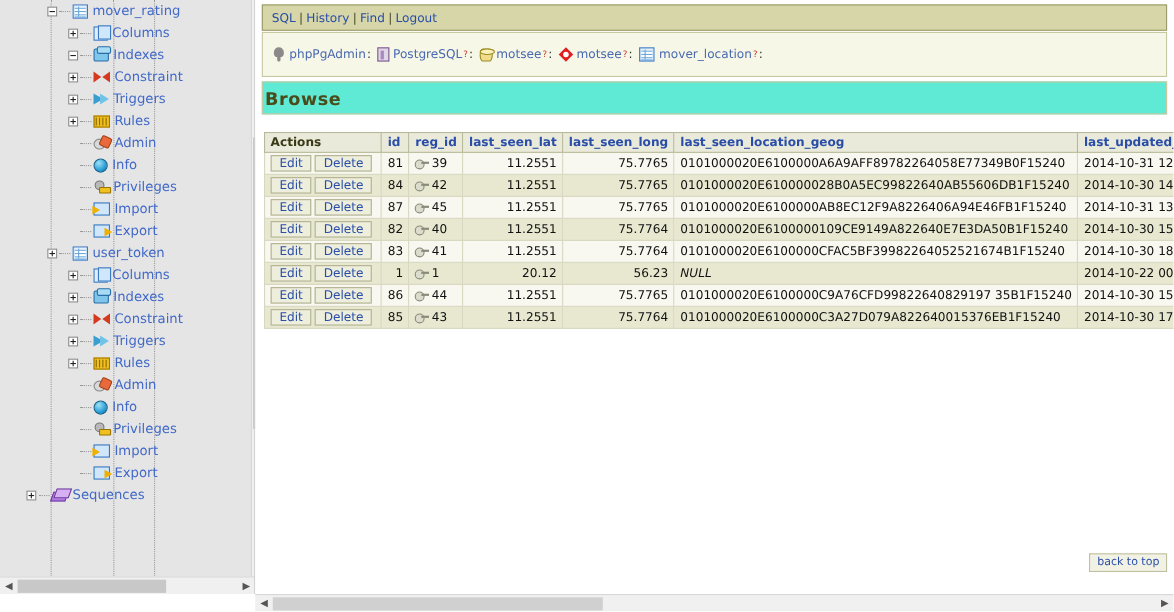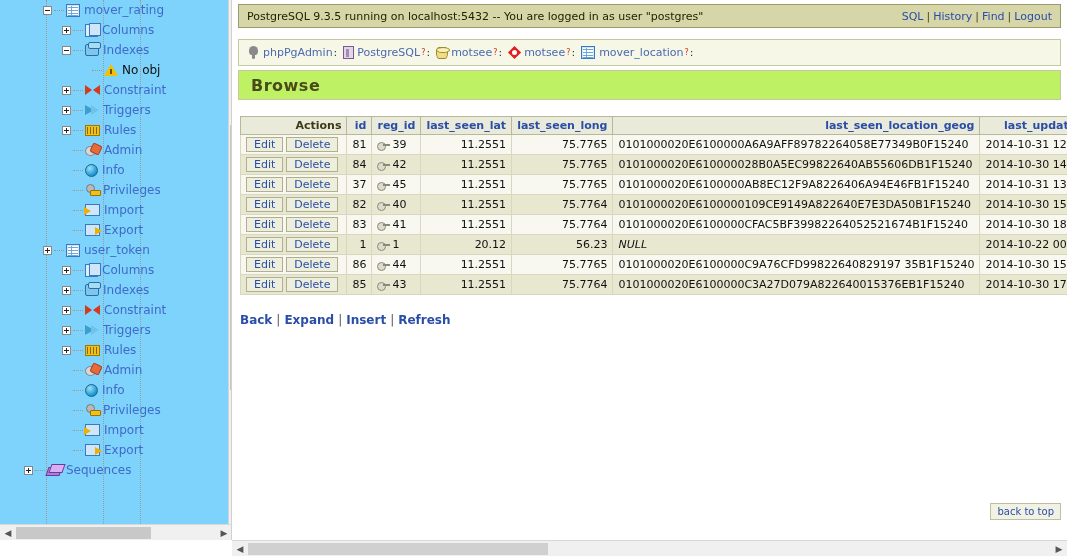--- a/index.html
+++ b/index.html
@@ -10,21 +10,21 @@
     background: #ffffff;
     font-family: "DejaVu Sans", "Liberation Sans", sans-serif;
     font-size: 11px;
   }
   .app { position: relative; width: 1067px; height: 556px; background:#fff; }
 
   
   .tree-pane {
     position: absolute; left: 0; top: 0;
     width: 256px; height: 540px;
-    background: #7dd3fc;
+    background: #e5e5e5;
     overflow: hidden;
   }
   .tree-scrollarea {
     position:absolute; left:0; top:0; width:218px; height:540px;
     overflow:hidden;
   }
   .tnode {
     position: relative;
     height: 20px;
     white-space: nowrap;
@@ -177,24 +177,24 @@
     height:24px;
     display:flex; align-items:center; justify-content:space-between;
     padding: 0 8px;
   }
   .topbar .t-left { font-size:11px; color:#232300; }
   .topbar .t-right { font-size:11px; }
   .topbar .t-right a { color:#2a4ea8; text-decoration:none; }
   .topbar .t-right span.sep { color:#4a4a28; margin:0 3px; }
 
   .crumbbar {
-    margin:11px 6px 0 6px;
+    margin:1px 6px 0 6px;
     background:#f7f7e8;
     border:1px solid #c8c8a0;
-    height:27px;
+    height:41px;
     display:flex; align-items:center;
     padding-left:8px;
     text-align:right;
   }
   .crumb { display:flex; align-items:center; margin-right:2px; }
   .crumb .ctext { color:#4a6ab0; font-size:11px; }
   .crumb .q { color:#cc3322; font-size:8px; vertical-align:super; margin-left:1px; }
   .crumb .colon { color:#333; margin:0 4px 0 1px; font-size:11px; }
 
   .ico-elephant { width:13px; height:13px; margin-right:3px; position:relative; }
@@ -212,45 +212,45 @@
     background:#fbf0b8; border:1px solid #9a8a20; border-radius:50%; }
 
   .ico-schema { width:13px; height:13px; position:relative; margin-right:3px; }
   .ico-schema::before { content:""; position:absolute; left:0; top:0; width:13px; height:13px;
     background:#e02020; transform:rotate(45deg) scale(0.72); }
   .ico-schema::after { content:""; position:absolute; left:4px; top:4px; width:5px; height:5px;
     background:#fff; border-radius:50%; }
 
   .pagehdr {
     margin:4px 6px 0 6px;
-    background:#bef264;
+    background:#5eead4;
     border:1px solid #c8c8a0;
     height:30px;
     display:flex; align-items:center;
-    padding-left:12px;
+    padding-left:2px;
     font-size:16px; font-weight:bold; color:#4a4a1a;
     letter-spacing:0.5px;
   }
 
   .content { padding: 16px 0 0 4px; }
 
   table.data {
     border-collapse: collapse;
     margin-left:4px;
     font-size:11px;
   }
   table.data th {
     background:#eaeada;
     border:1px solid #b8b89a;
     color:#2a4ea8;
     font-size:11px;
     font-weight:bold;
     padding:2px 5px;
     white-space:nowrap;
-    text-align:right;
+    text-align:left;
   }
   table.data th.k-actions { color:#3a3a18; }
   table.data td {
     border:1px solid #d8d8c0;
     padding:2px 5px;
     white-space:nowrap;
     color:#111;
     font-size:11px;
   }
   table.data tr.r-odd td { background:#f8f8f0; }
@@ -328,27 +328,20 @@
             <span class="dots"></span>
             <span class="ico ico-columns"></span>
             <span class="lbl">Columns</span>
           </div>
           <div class="tnode">
             <span class="spacer" style="width: 62px;"></span>
             <span class="plusbox"></span>
             <span class="dots"></span>
             <span class="ico ico-index"></span>
             <span class="lbl">Indexes</span>
-          </div>
-          <div class="tnode">
-            <span class="spacer" style="width: 81px;"></span>
-            <span class="spacer" style="width: 11px;"></span>
-            <span class="dots"></span>
-            <span class="ico ico-warn"></span>
-            <span class="lbl warn">No obj</span>
           </div>
           <div class="tnode">
             <span class="spacer" style="width: 62px;"></span>
             <span class="plusbox plus"></span>
             <span class="dots"></span>
             <span class="ico ico-constraint"></span>
             <span class="lbl">Constraint</span>
           </div>
           <div class="tnode">
             <span class="spacer" style="width: 62px;"></span>
@@ -494,21 +487,20 @@
       <div class="arrow-l">◀</div>
       <div class="thumb"></div>
       <div class="arrow-r">▶</div>
     </div>
   </div>
   <div class="divider-v"></div>
 
   <div class="main-pane">
 
     <div class="topbar">
-      <div class="t-left">PostgreSQL 9.3.5 running on localhost:5432 -- You are logged in as user "postgres"</div>
       <div class="t-right">
         <a href="#">SQL</a><span class="sep">|</span><a href="#">History</a><span class="sep">|</span><a href="#">Find</a><span class="sep">|</span><a href="#">Logout</a>
       </div>
     </div>
 
     <div class="crumbbar">
       <div class="crumb">
         <span class="ico ico-elephant"></span>
         <span class="ctext">phpPgAdmin</span>
           <span class="colon">:</span>
@@ -569,21 +561,21 @@
               <td class="acts"><a href="#">Edit</a><a href="#">Delete</a></td>
               <td class="num">84</td>
               <td class="cell-key"><span class="keyico"></span>42</td>
               <td class="num">11.2551</td>
               <td class="num">75.7765</td>
               <td class="">0101000020E610000028B0A5EC99822640AB55606DB1F15240</td>
               <td class="">2014-10-30 14:16:26</td>
             </tr>
             <tr class="r-odd">
               <td class="acts"><a href="#">Edit</a><a href="#">Delete</a></td>
-              <td class="num">37</td>
+              <td class="num">87</td>
               <td class="cell-key"><span class="keyico"></span>45</td>
               <td class="num">11.2551</td>
               <td class="num">75.7765</td>
               <td class="">0101000020E6100000AB8EC12F9A8226406A94E46FB1F15240</td>
               <td class="">2014-10-31 13:05:08</td>
             </tr>
             <tr class="r-even">
               <td class="acts"><a href="#">Edit</a><a href="#">Delete</a></td>
               <td class="num">82</td>
               <td class="cell-key"><span class="keyico"></span>40</td>
@@ -625,23 +617,20 @@
               <td class="cell-key"><span class="keyico"></span>43</td>
               <td class="num">11.2551</td>
               <td class="num">75.7764</td>
               <td class="">0101000020E6100000C3A27D079A822640015376EB1F15240</td>
               <td class="">2014-10-30 17:44:51</td>
             </tr>
           </tbody>
       </table>
 
 
-      <div class="actionlinks">
-        <a href="#">Back</a><span class="sep">|</span><a href="#">Expand</a><span class="sep">|</span><a href="#">Insert</a><span class="sep">|</span><a href="#">Refresh</a>
-      </div>
     </div>
 
     <div class="backtotop">
       <a href="#">back to top</a>
     </div>
   </div>
 
   <div class="main-hscroll">
     <div class="arrow-l">◀</div>
     <div class="thumb"></div>

